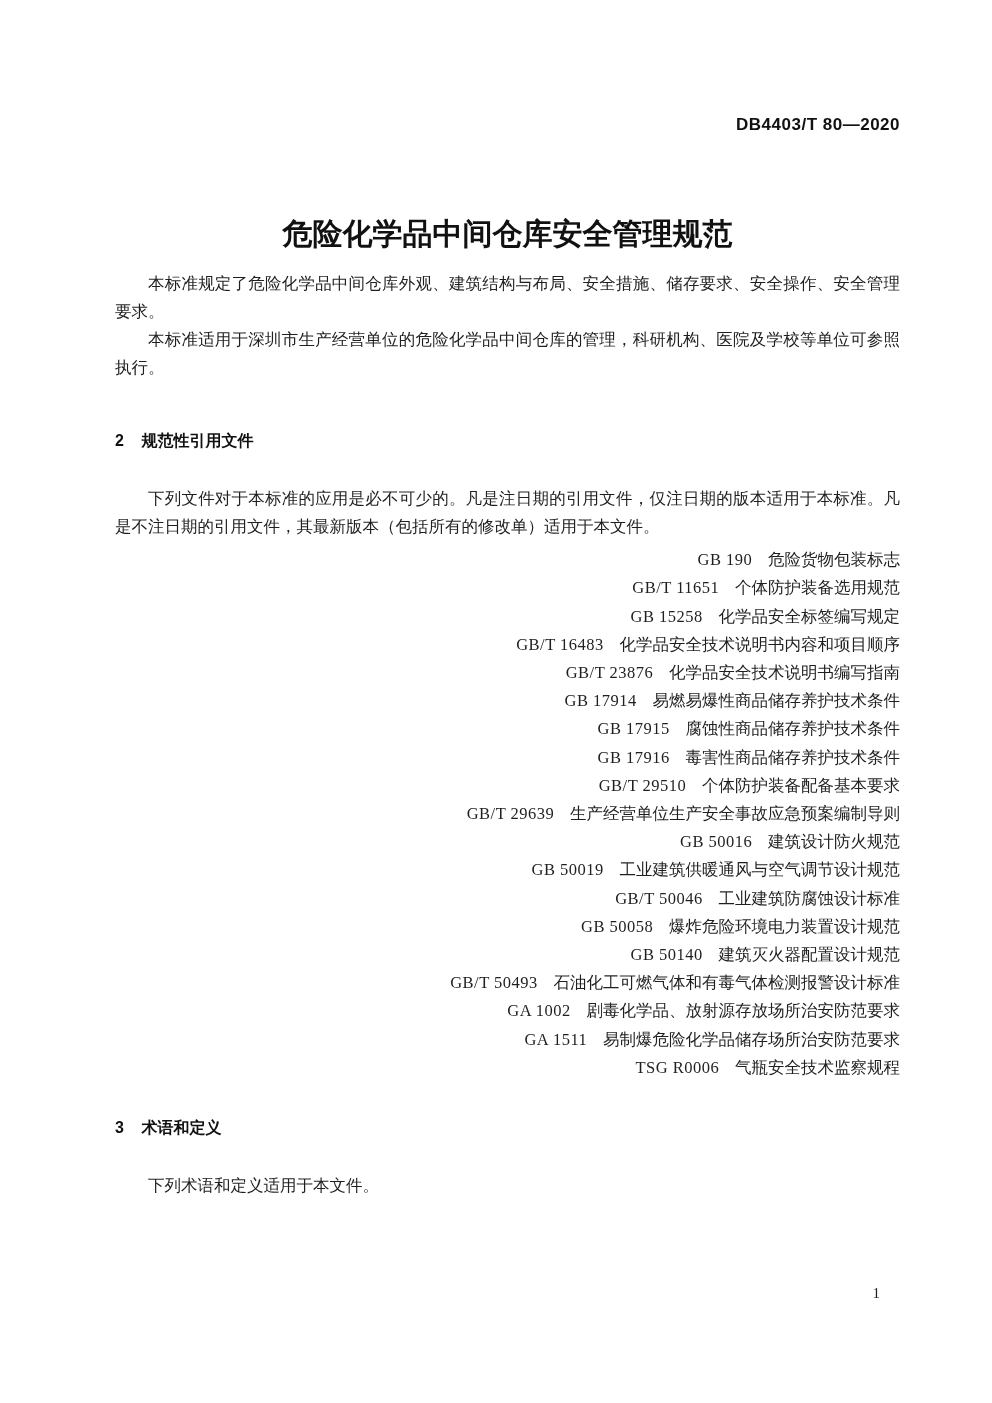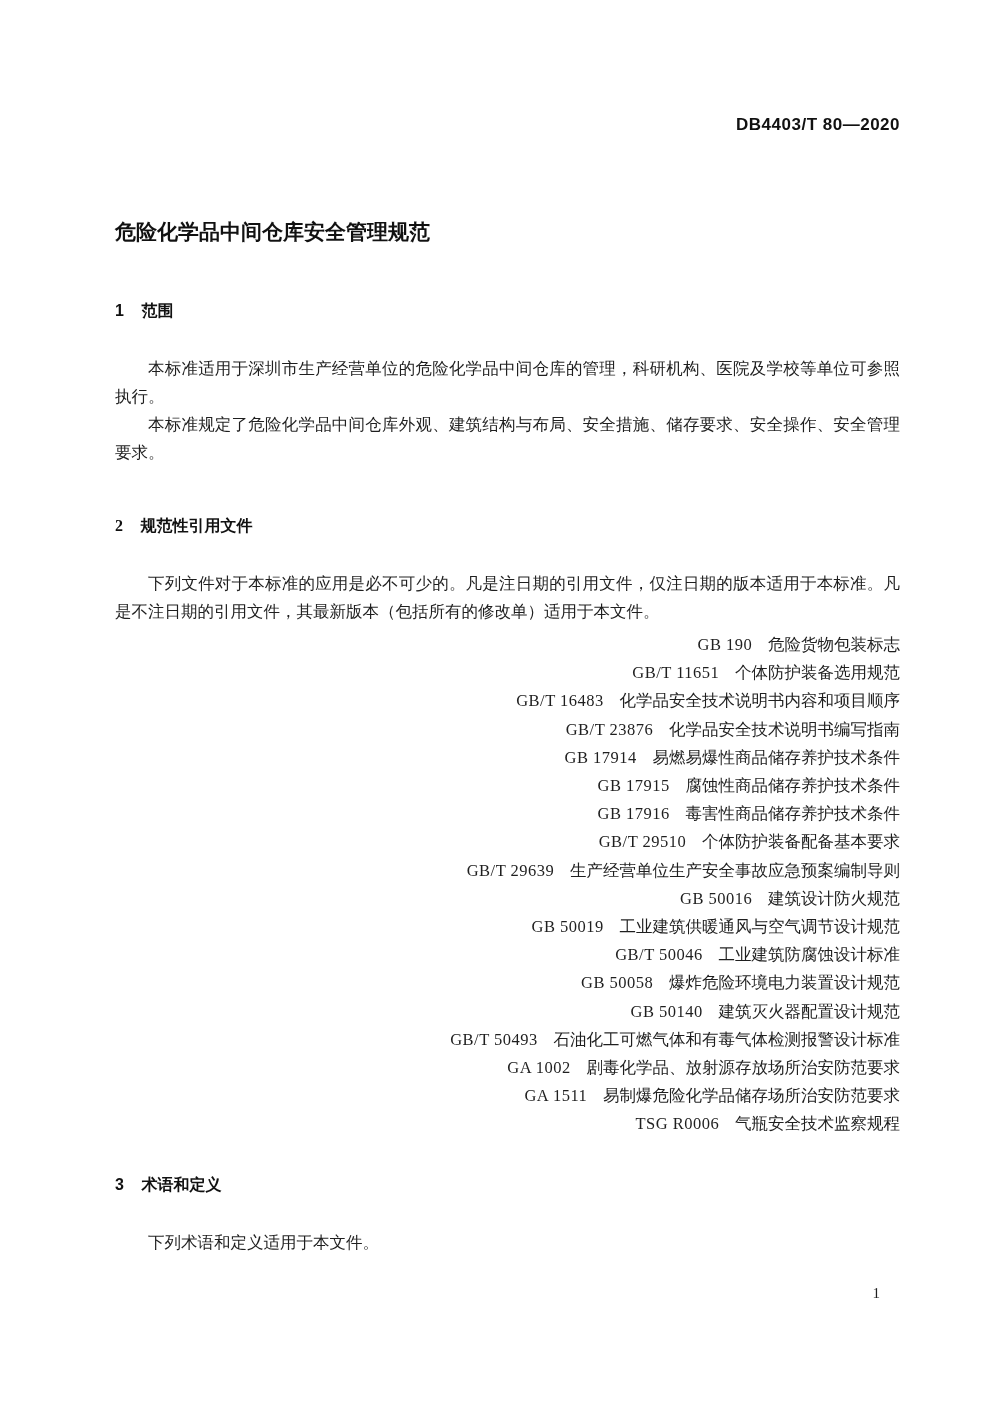--- a/index.html
+++ b/index.html
@@ -22,24 +22,24 @@
     text-align: right;
     font-family: "Liberation Sans", "DejaVu Sans", sans-serif;
     font-weight: 600;
     font-size: 17px;
     line-height: 26px;
     letter-spacing: 0.5px;
     color: #111111;
   }
   .doc-title {
     margin-top: 80px;
-    text-align: left;
-    font-family: Liberation Mono, monospace;
+    text-align: center;
+    font-family: Liberation Sans, sans-serif;
     font-weight: 700;
-    font-size: 21px;
+    font-size: 30px;
     line-height: 32px;
     color: #111111;
   }
   .section-heading {
     margin: 50px 0 33px 0;
     font-family: "Liberation Sans", "DejaVu Sans", sans-serif;
     font-weight: 700;
     font-size: 16px;
     line-height: 22px;
     color: #111111;
@@ -74,46 +74,44 @@
     letter-spacing: 0.5px;
   }
   .page-number {
     position: absolute;
     top: 1285px;
     right: 112px;
     font-size: 15px;
     color: #1f1f1f;
     font-family: "Liberation Serif", "DejaVu Serif", serif;
   }
-  .sec2-gap { margin-top: 48px; font-family: Liberation Serif, serif; }
+  .sec2-gap { margin-top: 48px; }
   .sec3-gap { margin-top: 35px; }
 </style>
 </head>
 <body>
 
 <div class="page">
 
   <div class="doc-number">DB4403/T 80—2020</div>
 
   <h1 class="doc-title">危险化学品中间仓库安全管理规范</h1>
 
-  <h2 class="section-heading">
-    <span class="num">1</span><span>范围</span>
-  </h2>
+  <p class="body-para">本标准规定了危险化学品中间仓库外观、建筑结构与布局、安全措施、储存要求、安全操作、安全管理要求。</p>
   <p class="body-para">本标准适用于深圳市生产经营单位的危险化学品中间仓库的管理，科研机构、医院及学校等单位可参照执行。</p>
-  <p class="body-para">本标准规定了危险化学品中间仓库外观、建筑结构与布局、安全措施、储存要求、安全操作、安全管理要求。</p>
 
   <h2 class="section-heading sec2-gap">
     <span class="num">2</span><span>规范性引用文件</span>
   </h2>
   <p class="body-para">下列文件对于本标准的应用是必不可少的。凡是注日期的引用文件，仅注日期的版本适用于本标准。凡是不注日期的引用文件，其最新版本（包括所有的修改单）适用于本文件。</p>
 
   <ul class="ref-list">
     <li><span class="ref-code">GB 190</span><span>危险货物包装标志</span></li>
     <li><span class="ref-code">GB/T 11651</span><span>个体防护装备选用规范</span></li>
+    <li><span class="ref-code">GB 15258</span><span>化学品安全标签编写规定</span></li>
     <li><span class="ref-code">GB/T 16483</span><span>化学品安全技术说明书内容和项目顺序</span></li>
     <li><span class="ref-code">GB/T 23876</span><span>化学品安全技术说明书编写指南</span></li>
     <li><span class="ref-code">GB 17914</span><span>易燃易爆性商品储存养护技术条件</span></li>
     <li><span class="ref-code">GB 17915</span><span>腐蚀性商品储存养护技术条件</span></li>
     <li><span class="ref-code">GB 17916</span><span>毒害性商品储存养护技术条件</span></li>
     <li><span class="ref-code">GB/T 29510</span><span>个体防护装备配备基本要求</span></li>
     <li><span class="ref-code">GB/T 29639</span><span>生产经营单位生产安全事故应急预案编制导则</span></li>
     <li><span class="ref-code">GB 50016</span><span>建筑设计防火规范</span></li>
     <li><span class="ref-code">GB 50019</span><span>工业建筑供暖通风与空气调节设计规范</span></li>
     <li><span class="ref-code">GB/T 50046</span><span>工业建筑防腐蚀设计标准</span></li>

